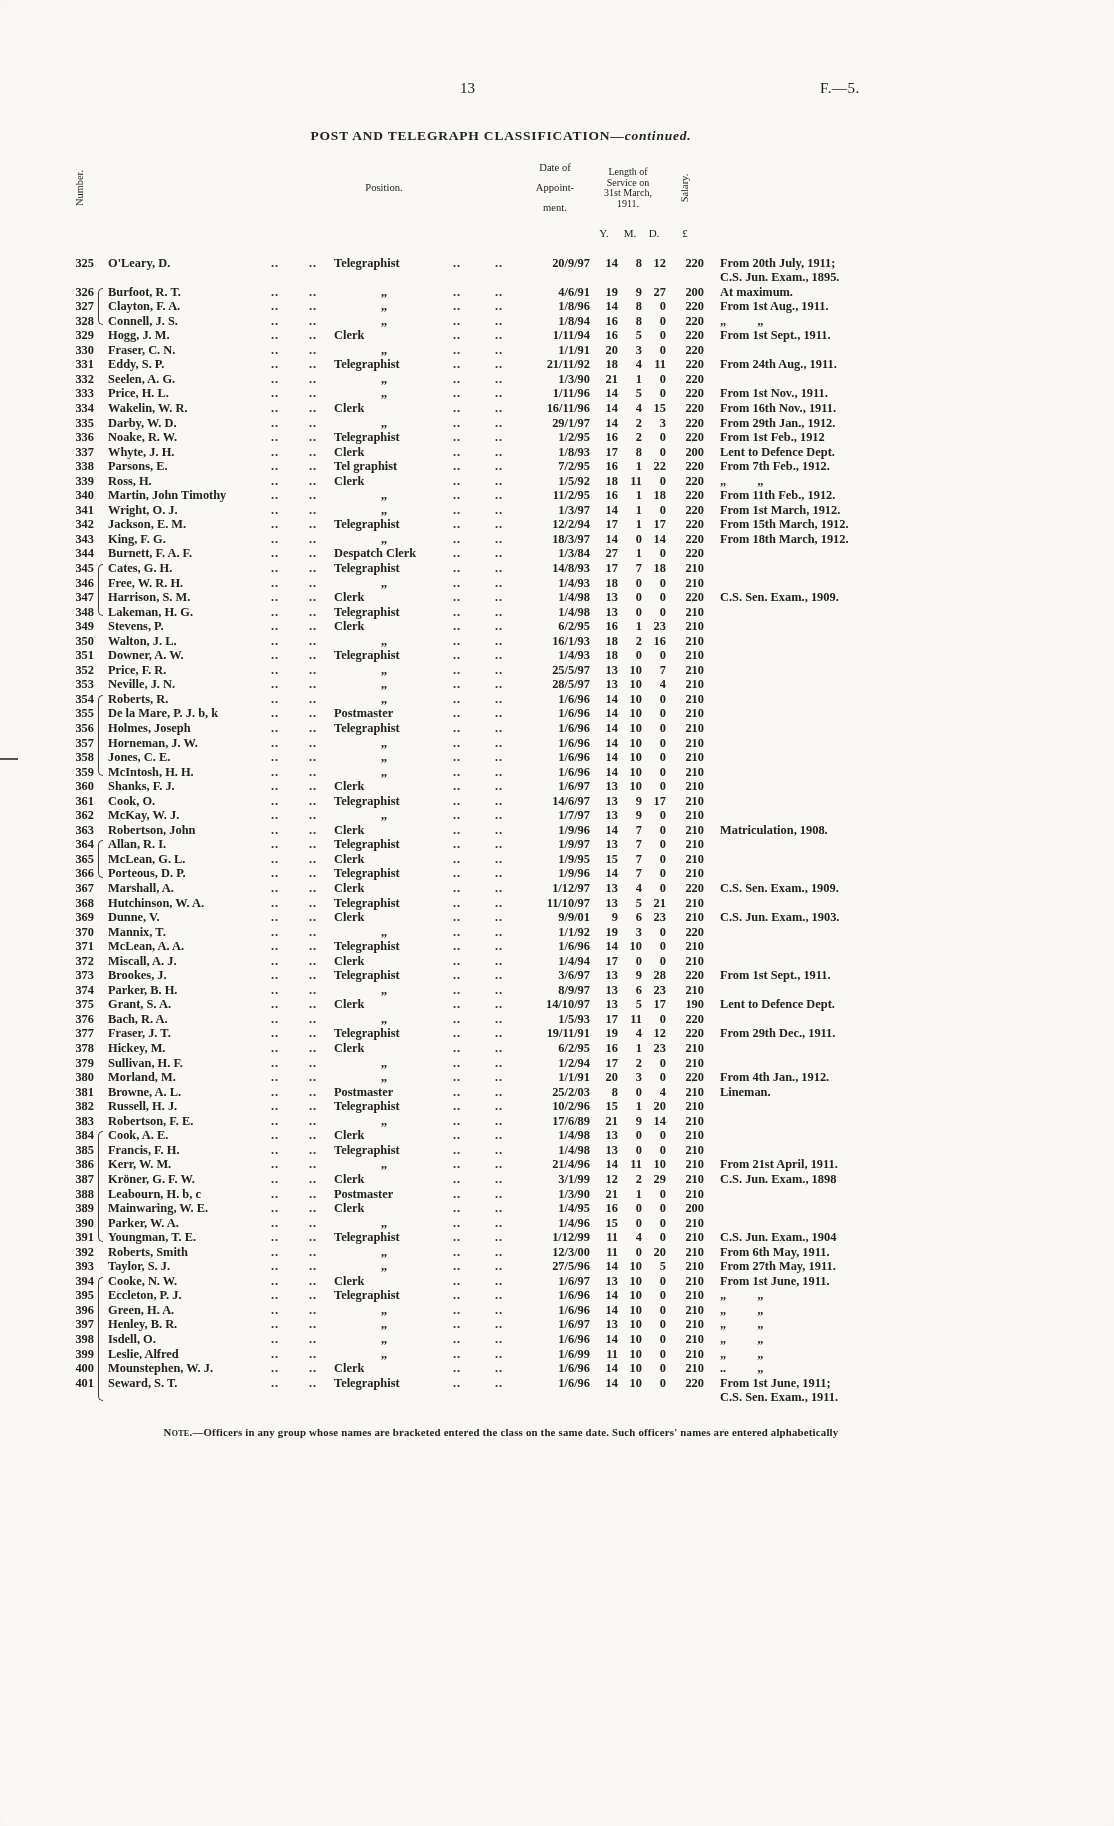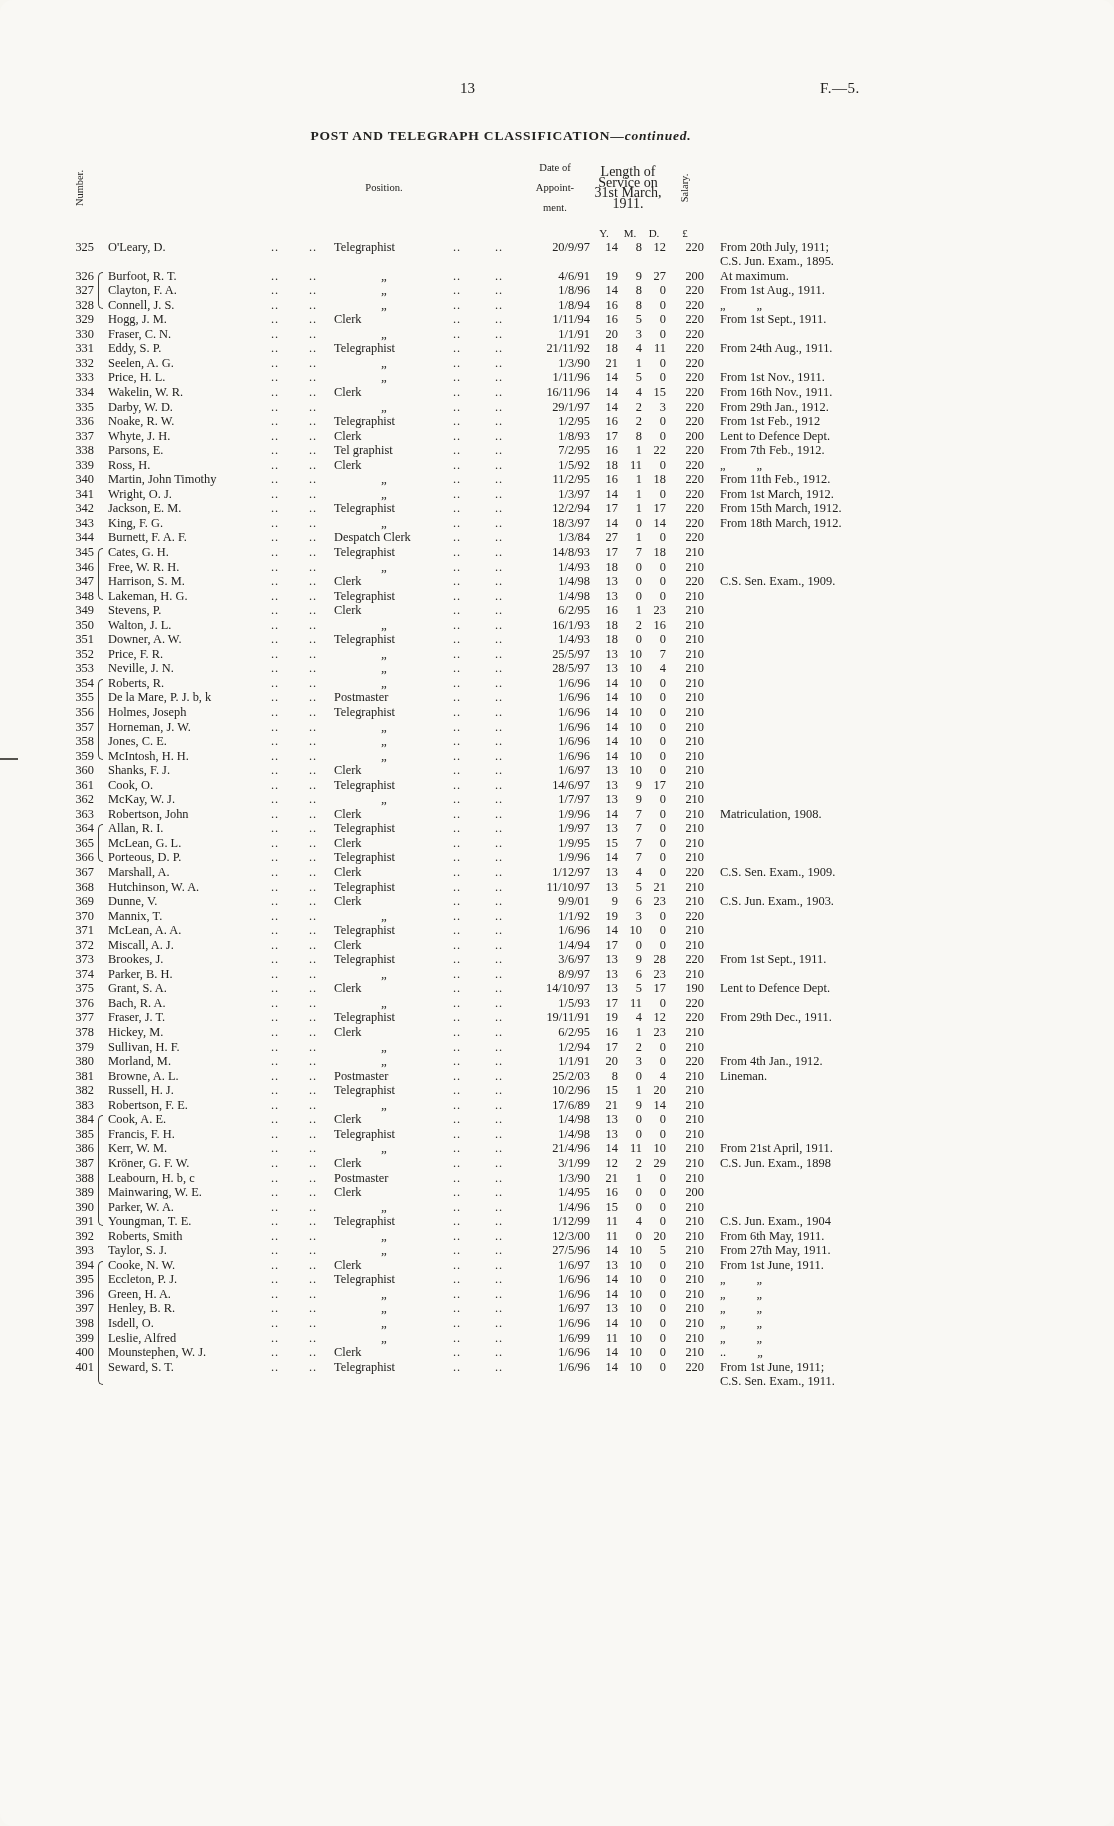--- a/index.html
+++ b/index.html
@@ -25,21 +25,21 @@
   .hc { display:flex; align-items:center; justify-content:center; height:64px; text-align:center; line-height:20px; }
   .pre { white-space:pre-line; }
   .rot { transform:rotate(-90deg); white-space:nowrap; font-size:10.4px; }
 
   .sectionline { margin-top:4px; text-align:center; font-size:12.6px; }
   .smallcaps { font-variant:small-caps; letter-spacing:0.3px; }
 
   .units { margin-top:7px; font-size:11px; }
   .u { text-align:center; }
 
-  .tbody { margin-top:1px; }
+  .tbody { margin-top:17px;font-weight:bold; }
   .row { min-height:14.55px; line-height:14.3px; font-size:12.4px; }
   .c-no { text-align:right; padding-right:4px; }
   .c-bk .b { display:block; width:5px; height:100%; box-sizing:border-box; border-left:1px solid #3d3b38; }
   .c-bk.s .b { border-top:1px solid #3d3b38; border-top-left-radius:5px; height:calc(100% - 3px); margin-top:3px; }
   .c-bk.e .b { border-bottom:1px solid #3d3b38; border-bottom-left-radius:5px; height:calc(100% - 3px); }
   .c-name { padding-left:2px; white-space:nowrap; }
   .c-l { text-align:center; letter-spacing:1px; color:#35332f; }
   .c-pos { padding-left:2px; white-space:nowrap; }
   .c-pos.dit { text-align:center; padding-left:0; font-size:13px; }
   .c-date { text-align:right; }
@@ -66,21 +66,21 @@
     <div class="title"><span>POST AND TELEGRAPH CLASSIFICATION—</span><i>continued.</i></div>
 
     <div class="grid thead">
       <div class="hc" style="grid-column:1">
           <span class="rot">Number.</span>
         </div>
       <div class="hc" style="grid-column:6">Position.</div>
       <div class="hc pre" style="grid-column:9">Date of
 Appoint-
 ment.</div>
-      <div class="hc pre" style="grid-column:10 / span 3; font-size:14px; line-height:10.5px;">Length of
+      <div class="hc pre" style="grid-column:10 / span 3; font-size:10px; line-height:10.5px;">Length of
 Service on
 31st March,
 1911.</div>
       <div class="hc" style="grid-column:13">
           <span class="rot">Salary.</span>
         </div>
     </div>
 
 
     <div class="grid units">
@@ -1384,15 +1384,16 @@
           <div class="c-date">1/6/96</div>
           <div class="c-y">14</div>
           <div class="c-m">10</div>
           <div class="c-d">0</div>
           <div class="c-sal">220</div>
           <div class="c-rem">From 1st June, 1911;
 C.S. Sen. Exam., 1911.</div>
         </div>
       </div>
 
+    <div class="note"><span class="smallcaps">Note.</span><span>—Officers in any group whose names are bracketed entered the class on the same date.  Such officers' names are entered alphabetically</span></div>
 
   </div>
 </div>
 
 </body></html>

